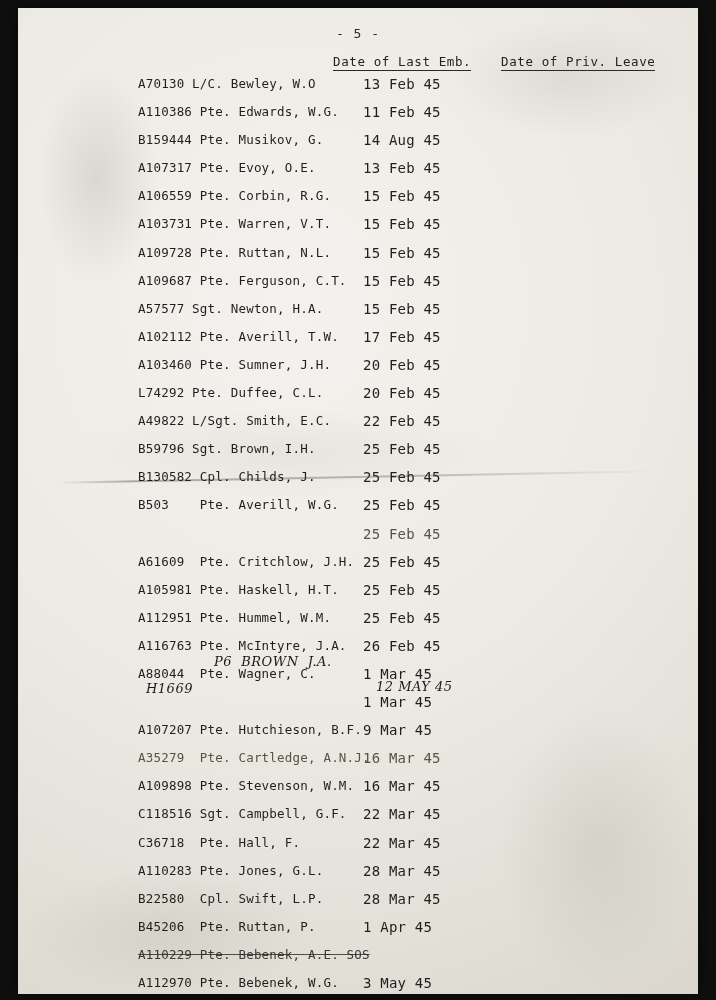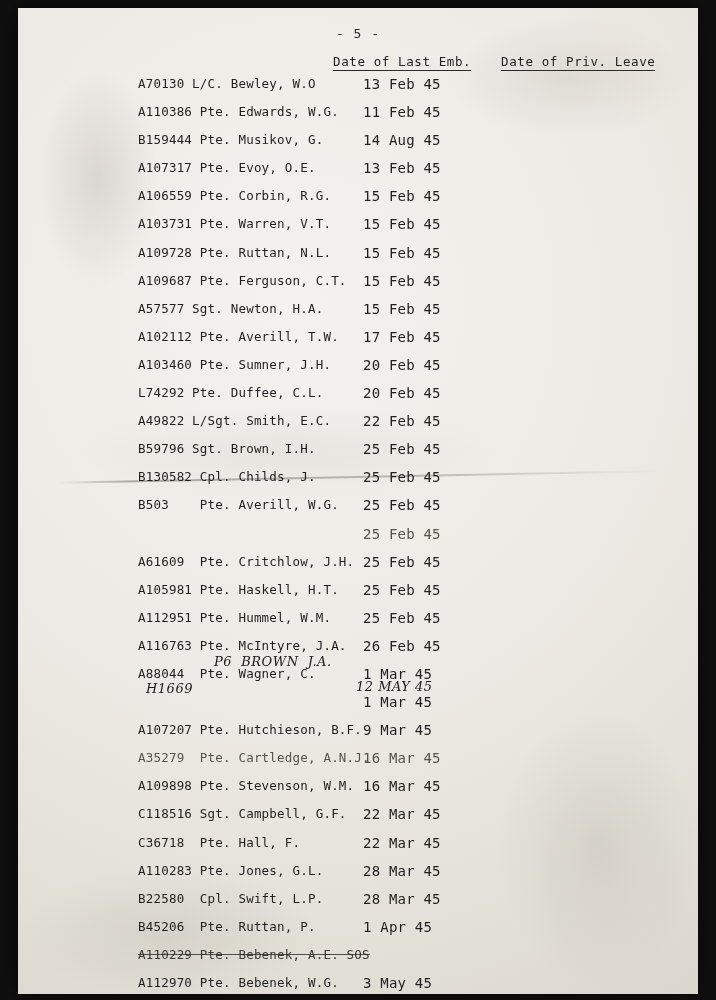--- a/index.html
+++ b/index.html
@@ -133,21 +133,21 @@
   .handwritten {
     position: absolute;
     font-family: "DejaVu Serif", serif;
     font-style: italic;
     font-size: 13px;
     color: #1a1a1a;
     white-space: pre;
   }
   .hw-left { left: 128px; top: 673px; letter-spacing: 0.5px; }
   .hw-mid  { left: 196px; top: 646px; letter-spacing: 0.5px; text-align: center; }
-  .hw-date { left: 338px; top: 671px; letter-spacing: 0.5px; }
+  .hw-date { left: 358px; top: 671px; letter-spacing: 0.5px; }
 </style>
 </head>
 <body>
 
 <div class="page">
 
   <div class="smudge sm1"></div>
   <div class="smudge sm2"></div>
   <div class="smudge sm3"></div>
   <div class="smudge sm4"></div>

